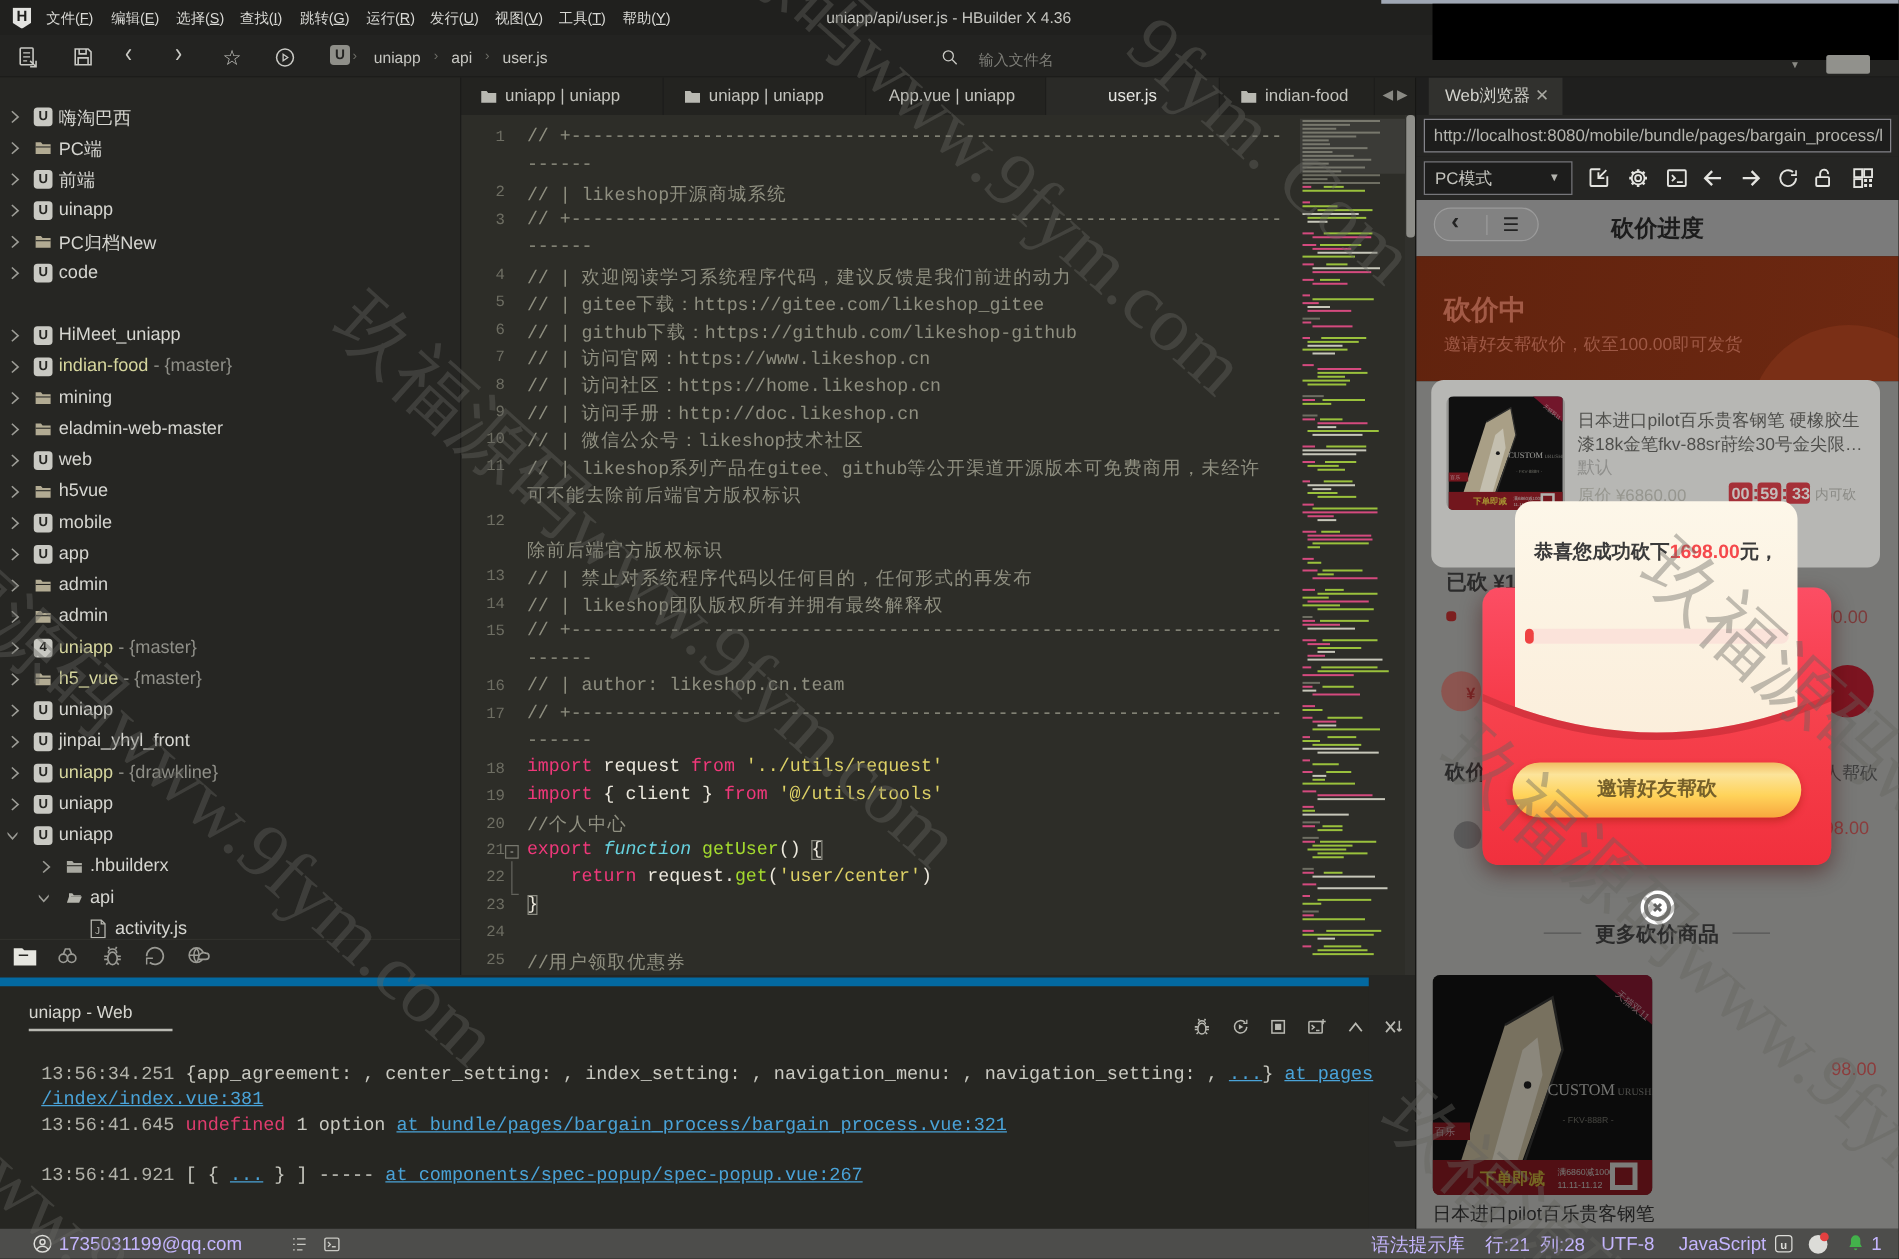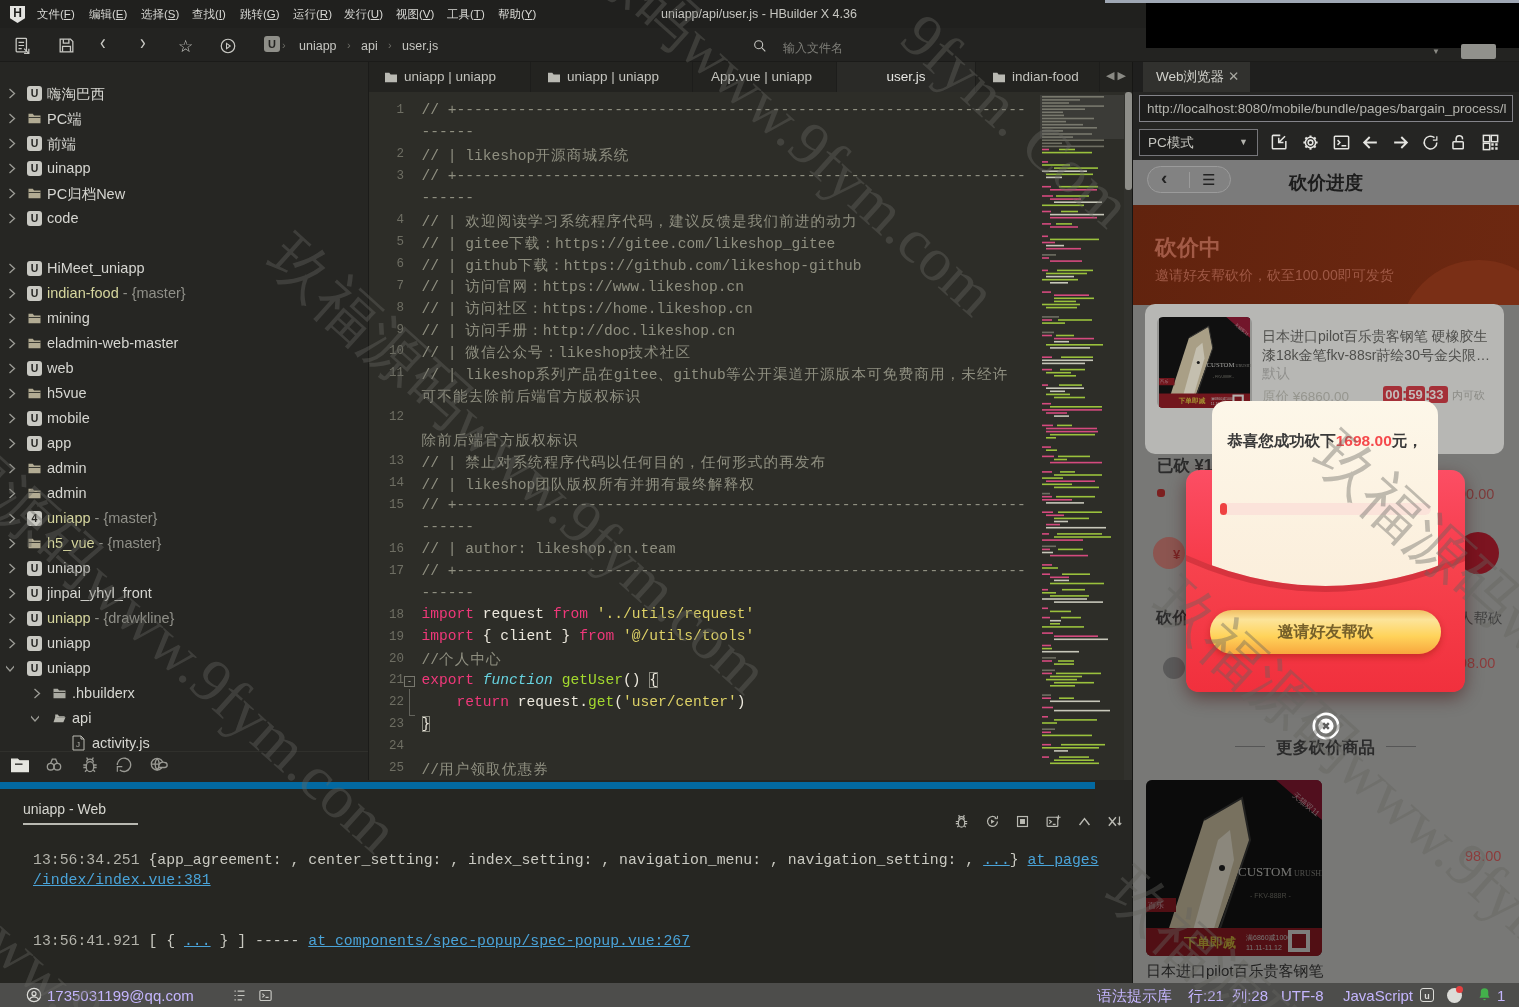--- a/index.html
+++ b/index.html
@@ -368,20 +368,21 @@
     <svg class="abs" style="left:148px;top:755px" width="20" height="20" viewBox="0 0 24 24" fill="none" stroke="#9a9a94" stroke-width="1.6">
       <circle cx="11" cy="11" r="7"></circle>
       <path d="M4 11h14M11 4a11 11 0 0 1 0 14M11 4a11 11 0 0 0 0 14"></path>
       <path d="M13 15h7a3 3 0 0 0 0-6 5 5 0 0 0-7 4z" fill="#262623" stroke="#9a9a94"></path>
     </svg>
     <div class="abs" id="console">
       <div id="ctab">uniapp - Web</div>
       <div id="ctabline"></div>
       <div class="cline" style="top:63.0px"><span class="ts">13:56:34.251</span> {app_agreement: , center_setting: , index_setting: , navigation_menu: , navigation_setting: , <span class="clink">...</span>} <span class="clink">at pages</span></div>
       <div class="cline" style="top:83.3px"><span class="clink">/index/index.vue:381</span></div>
+      <div class="cline" style="top:103.6px"><span class="ts">13:56:41.645</span> <span class="cred">undefined</span> 1 option <span class="clink">at bundle/pages/bargain_process/bargain_process.vue:321</span></div>
       <div class="cline" style="top:144.2px"><span class="ts">13:56:41.921</span> [ { <span class="clink">...</span> } ] ----- <span class="clink">at components/spec-popup/spec-popup.vue:267</span></div>
       <svg class="abs" style="left:953px;top:24px" width="17" height="17" viewBox="0 0 24 24" fill="none" stroke="#b9b9b2" stroke-width="1.7">
         <ellipse cx="12" cy="14" rx="4.5" ry="6"></ellipse>
         <path d="M8 9a4 4 0 0 1 8 0M9 5L8 3M15 5l1-2M7.5 12H4M7.5 15H4M20 12h-3.5M20 15h-3.5M8 18l-2 2M16 18l2 2"></path>
       </svg>
       <svg class="abs" style="left:984px;top:24px" width="17" height="17" viewBox="0 0 24 24" fill="none" stroke="#b9b9b2" stroke-width="1.7">
         <path d="M19 12a7 7 0 1 1-2-5"></path>
         <path d="M19 4v4h-4" stroke-width="1.4"></path>
         <path d="M10 9l5 3-5 3z" fill="#b9b9b2" stroke="none"></path>
       </svg>
@@ -790,21 +791,21 @@
             <text x="2" y="128" fill="#c9a0a8" font-size="8">百乐</text>
           </svg><div style="position:absolute;left:0;top:0;width:95px;height:91px;background:rgba(0,0,0,.18)"></div></div>
         <div class="frag" style="left:129px;top:23px;color:#4f4f4c;font-size:14px">日本进口pilot百乐贵客钢笔 硬橡胶生</div>
         <div class="frag" style="left:129px;top:42px;color:#4f4f4c;font-size:14px">漆18k金笔fkv-88sr莳绘30号金尖限…</div>
         <div class="frag" style="left:129px;top:60px;color:#90908d;font-size:14px">默认</div>
         <div class="frag" style="left:129px;top:83px;color:#96968f;font-size:13.5px">原价 ¥6860.00</div>
         <div class="frag" style="left:250px;top:81px;width:19px;height:17px;background:#a53038;border-radius:3px;color:#c4bcba;font-size:13px;font-weight:bold;text-align:center;line-height:17px">00</div>
         <div class="frag" style="left:269px;top:81px;color:#a53038;font-weight:bold">:</div>
         <div class="frag" style="left:273px;top:81px;width:19px;height:17px;background:#a53038;border-radius:3px;color:#c4bcba;font-size:13px;font-weight:bold;text-align:center;line-height:17px">59</div>
         <div class="frag" style="left:292px;top:81px;color:#a53038;font-weight:bold">:</div>
-        <div class="frag" style="left:296px;top:81px;width:19px;height:17px;background:#a53038;border-radius:3px;color:#c4bcba;font-size:13px;font-weight:bold;text-align:left;line-height:17px">33</div>
+        <div class="frag" style="left:296px;top:81px;width:19px;height:17px;background:#a53038;border-radius:3px;color:#c4bcba;font-size:13px;font-weight:bold;text-align:right;line-height:17px">33</div>
         <div class="frag" style="left:319px;top:83px;color:#8a8a85;font-size:11px">内可砍</div>
         <div class="frag" style="left:24px;top:150px;color:#2b2b2b;font-size:16.5px;font-weight:bold">已砍 ¥16</div>
         <div class="frag" style="left:325px;top:181px;color:#7d3b3b;font-size:14.5px">00.00</div>
         <div class="frag" style="left:24px;top:184px;width:8px;height:8px;border-radius:3px;background:#7c1f1f"></div>
         <div class="frag" style="left:20px;top:232px;width:32px;height:32px;border-radius:50%;background:#8c5550"></div>
         <div class="frag" style="left:40px;top:242px;color:#7a2525;font-size:13px;font-weight:bold">¥</div>
         <div class="frag" style="left:324px;top:227px;width:42px;height:42px;border-radius:50%;background:#7c1420"></div>
         <div class="frag" style="left:23px;top:302px;color:#2b2b2b;font-size:16.5px;font-weight:bold">砍价</div>
         <div class="frag" style="left:326px;top:304px;color:#3f3f3f;font-size:14.5px">人帮砍</div>
         <div class="frag" style="left:30px;top:352px;width:22px;height:22px;border-radius:50%;background:#5a5a5a"></div>

